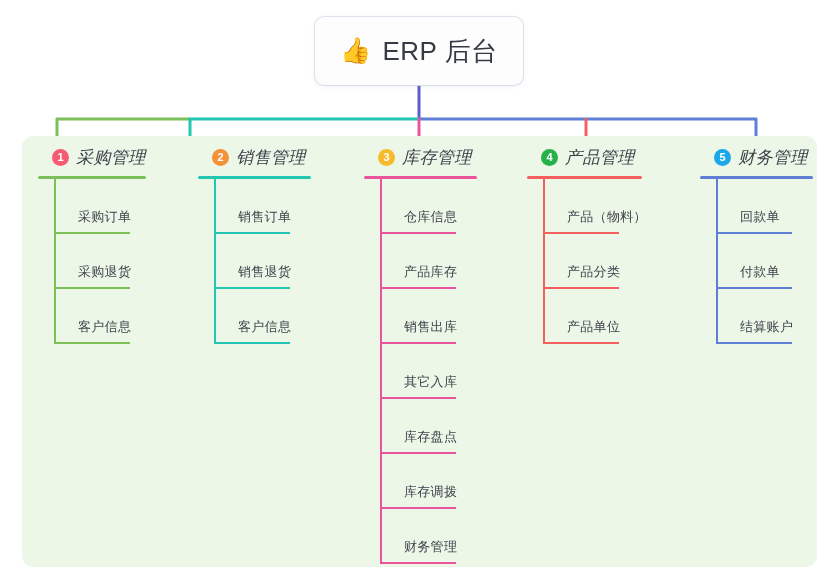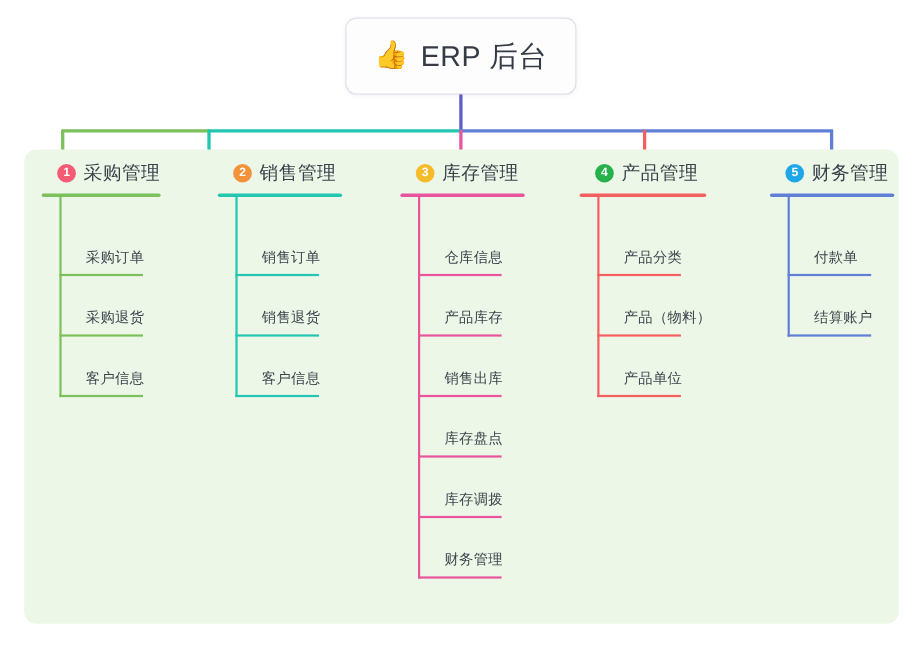--- a/index.html
+++ b/index.html
@@ -92,30 +92,31 @@
     font-size: 11px;
     line-height: 17px;
     text-align: center;
     font-weight: 600;
     flex: 0 0 auto;
   }
   .col-title {
     font-size: 17px;
     color: #3b4049;
     letter-spacing: 0.4px;
+    font-style: italic;
   }
   .col-underline {
     height: 3px;
     border-radius: 2px;
     margin-top: 6px;
   }
   .items {
     position: relative;
     margin-left: 16px;
-    padding-top: 17px;
+    padding-top: 0px;
   }
   .spine {
     position: absolute;
     left: 0;
     top: 0;
     bottom: 0;
     width: 2px;
   }
   .item {
     position: relative;
@@ -225,20 +226,24 @@
         </div>
         <div class="item">
           <span class="item-label">产品库存</span>
           <div class="item-line" style="background: rgb(232, 85, 156);"></div>
         </div>
         <div class="item">
           <span class="item-label">销售出库</span>
           <div class="item-line" style="background: rgb(232, 85, 156);"></div>
         </div>
         <div class="item">
+          <span class="item-label">其它入库</span>
+          <div class="item-line" style="background: rgb(232, 85, 156);"></div>
+        </div>
+        <div class="item">
           <span class="item-label">库存盘点</span>
           <div class="item-line" style="background: rgb(232, 85, 156);"></div>
         </div>
         <div class="item">
           <span class="item-label">库存调拨</span>
           <div class="item-line" style="background: rgb(232, 85, 156);"></div>
         </div>
         <div class="item">
           <span class="item-label">财务管理</span>
           <div class="item-line" style="background: rgb(232, 85, 156);"></div>
@@ -247,42 +252,46 @@
     </div>
     <div class="column" style="left: 527px;">
       <div class="col-header">
         <span class="badge" style="background: rgb(39, 177, 75);">4</span>
         <span class="col-title">产品管理</span>
       </div>
       <div class="col-underline" style="background: rgb(244, 96, 95); width: 115px;"></div>
       <div class="items">
         <div class="spine" style="background: rgb(244, 96, 95);"></div>
         <div class="item">
+          <span class="item-label">产品（物料）</span>
+          <div class="item-line" style="background: rgb(244, 96, 95);"></div>
+        </div>
+        <div class="item">
           <span class="item-label">产品分类</span>
           <div class="item-line" style="background: rgb(244, 96, 95);"></div>
         </div>
         <div class="item">
-          <span class="item-label">产品（物料）</span>
-          <div class="item-line" style="background: rgb(244, 96, 95);"></div>
-        </div>
-        <div class="item">
           <span class="item-label">产品单位</span>
           <div class="item-line" style="background: rgb(244, 96, 95);"></div>
         </div>
       </div>
     </div>
     <div class="column" style="left: 700px;">
       <div class="col-header">
         <span class="badge" style="background: rgb(28, 167, 232);">5</span>
         <span class="col-title">财务管理</span>
       </div>
       <div class="col-underline" style="background: rgb(95, 127, 214); width: 113px;"></div>
       <div class="items">
         <div class="spine" style="background: rgb(95, 127, 214);"></div>
         <div class="item">
+          <span class="item-label">回款单</span>
+          <div class="item-line" style="background: rgb(95, 127, 214);"></div>
+        </div>
+        <div class="item">
           <span class="item-label">付款单</span>
           <div class="item-line" style="background: rgb(95, 127, 214);"></div>
         </div>
         <div class="item">
           <span class="item-label">结算账户</span>
           <div class="item-line" style="background: rgb(95, 127, 214);"></div>
         </div>
       </div>
     </div>
   </div>

